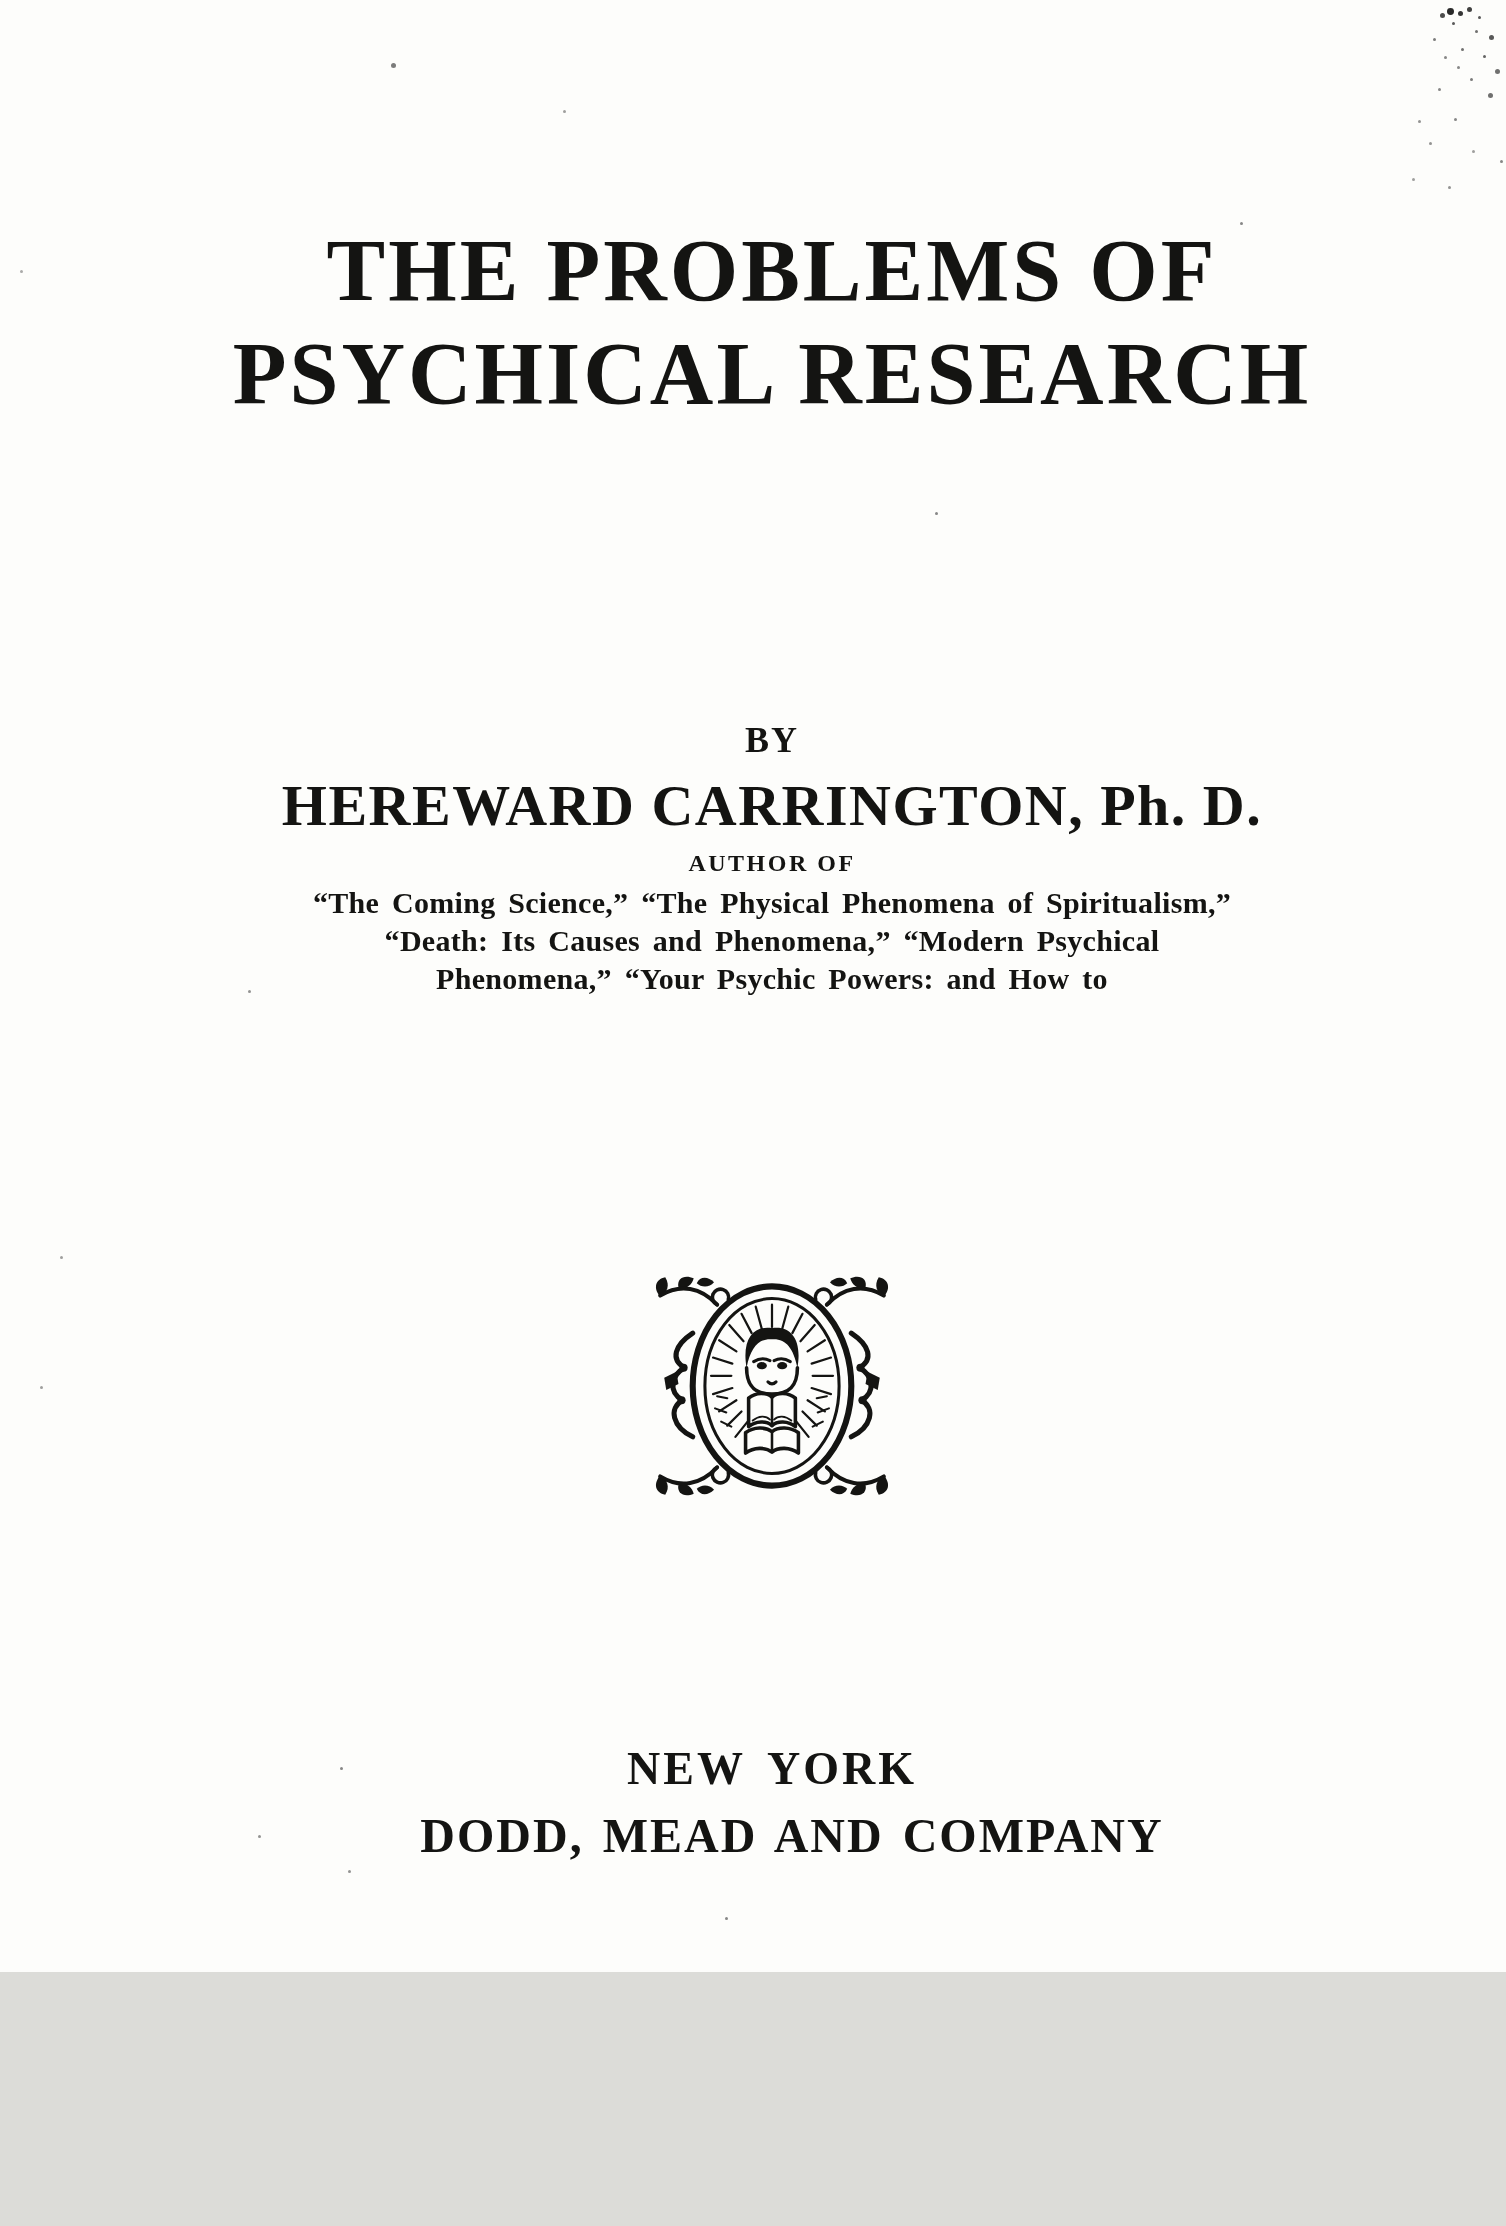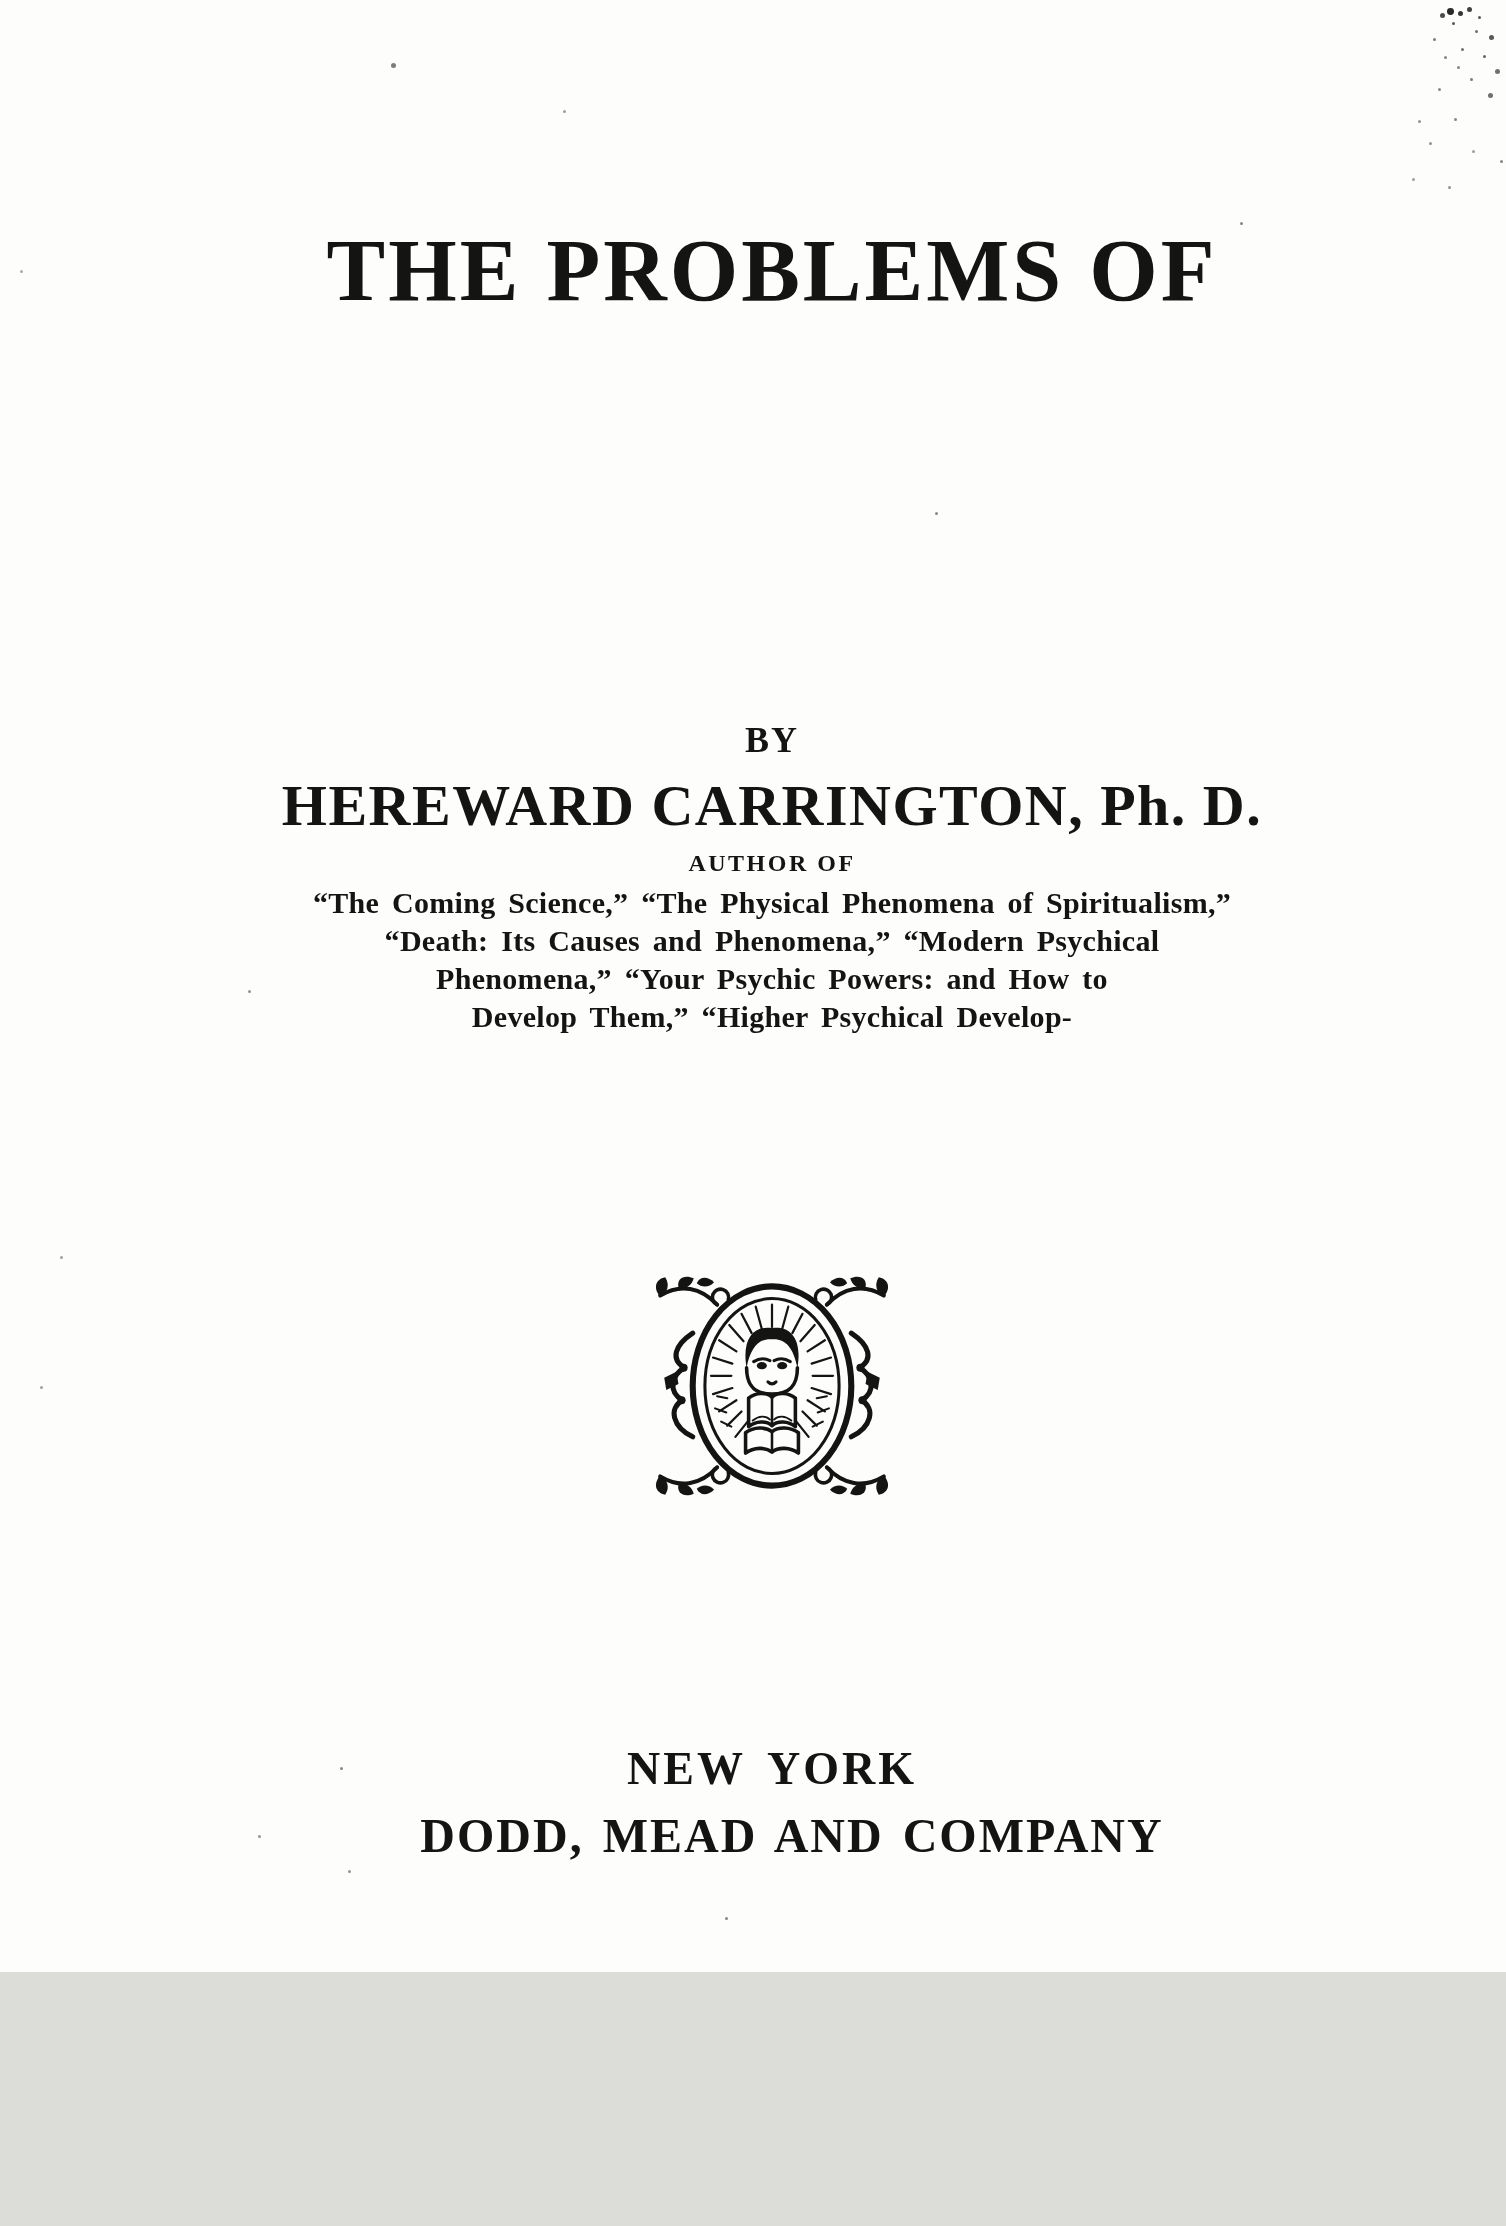--- a/index.html
+++ b/index.html
@@ -74,31 +74,31 @@
 
   .emblem svg { width:100%; height:100%; }
   .emblem path, .emblem ellipse, .emblem line, .emblem circle { stroke-linecap:round; stroke-linejoin:round; }
 </style>
 </head>
 <body>
 
 <div class="page">
 
   <div class="c ctr title-line title-1">THE PROBLEMS OF</div>
+  <div class="c ctr title-line title-2">PSYCHICAL RESEARCH</div>
 
 
   <div class="c ctr byline">BY</div>
   <div class="c ctr author">HEREWARD CARRINGTON, Ph. D.</div>
   <div class="c ctr author-of">AUTHOR OF</div>
 
   <div class="c ctr works">
     <div>“The Coming Science,” “The Physical Phenomena of Spiritualism,”</div>
     <div>“Death: Its Causes and Phenomena,” “Modern Psychical</div>
     <div>Phenomena,” “Your Psychic Powers: and How to</div>
-    <div>Develop Them,” “Higher Psychical Develop-</div>
   </div>
 
   <div class="c emblem">
     <svg viewBox="0 0 240 220" fill="none" stroke="#141412" xmlns="http://www.w3.org/2000/svg">
       <defs>
         <g id="sprig">
           <path d="M10,22 C3,14 5,5 15,3 C20,11 17,18 10,22 Z" fill="#141412" stroke="none"></path>
           <path d="M28,13 C26,4 34,0 43,4 C41,12 34,15 28,13 Z" fill="#141412" stroke="none"></path>
           <path d="M46,9 C49,2 57,2 63,8 C58,14 50,13 46,9 Z" fill="#141412" stroke="none"></path>
           <path d="M66,30 C50,13 30,9 10,21" stroke-width="4"></path>

